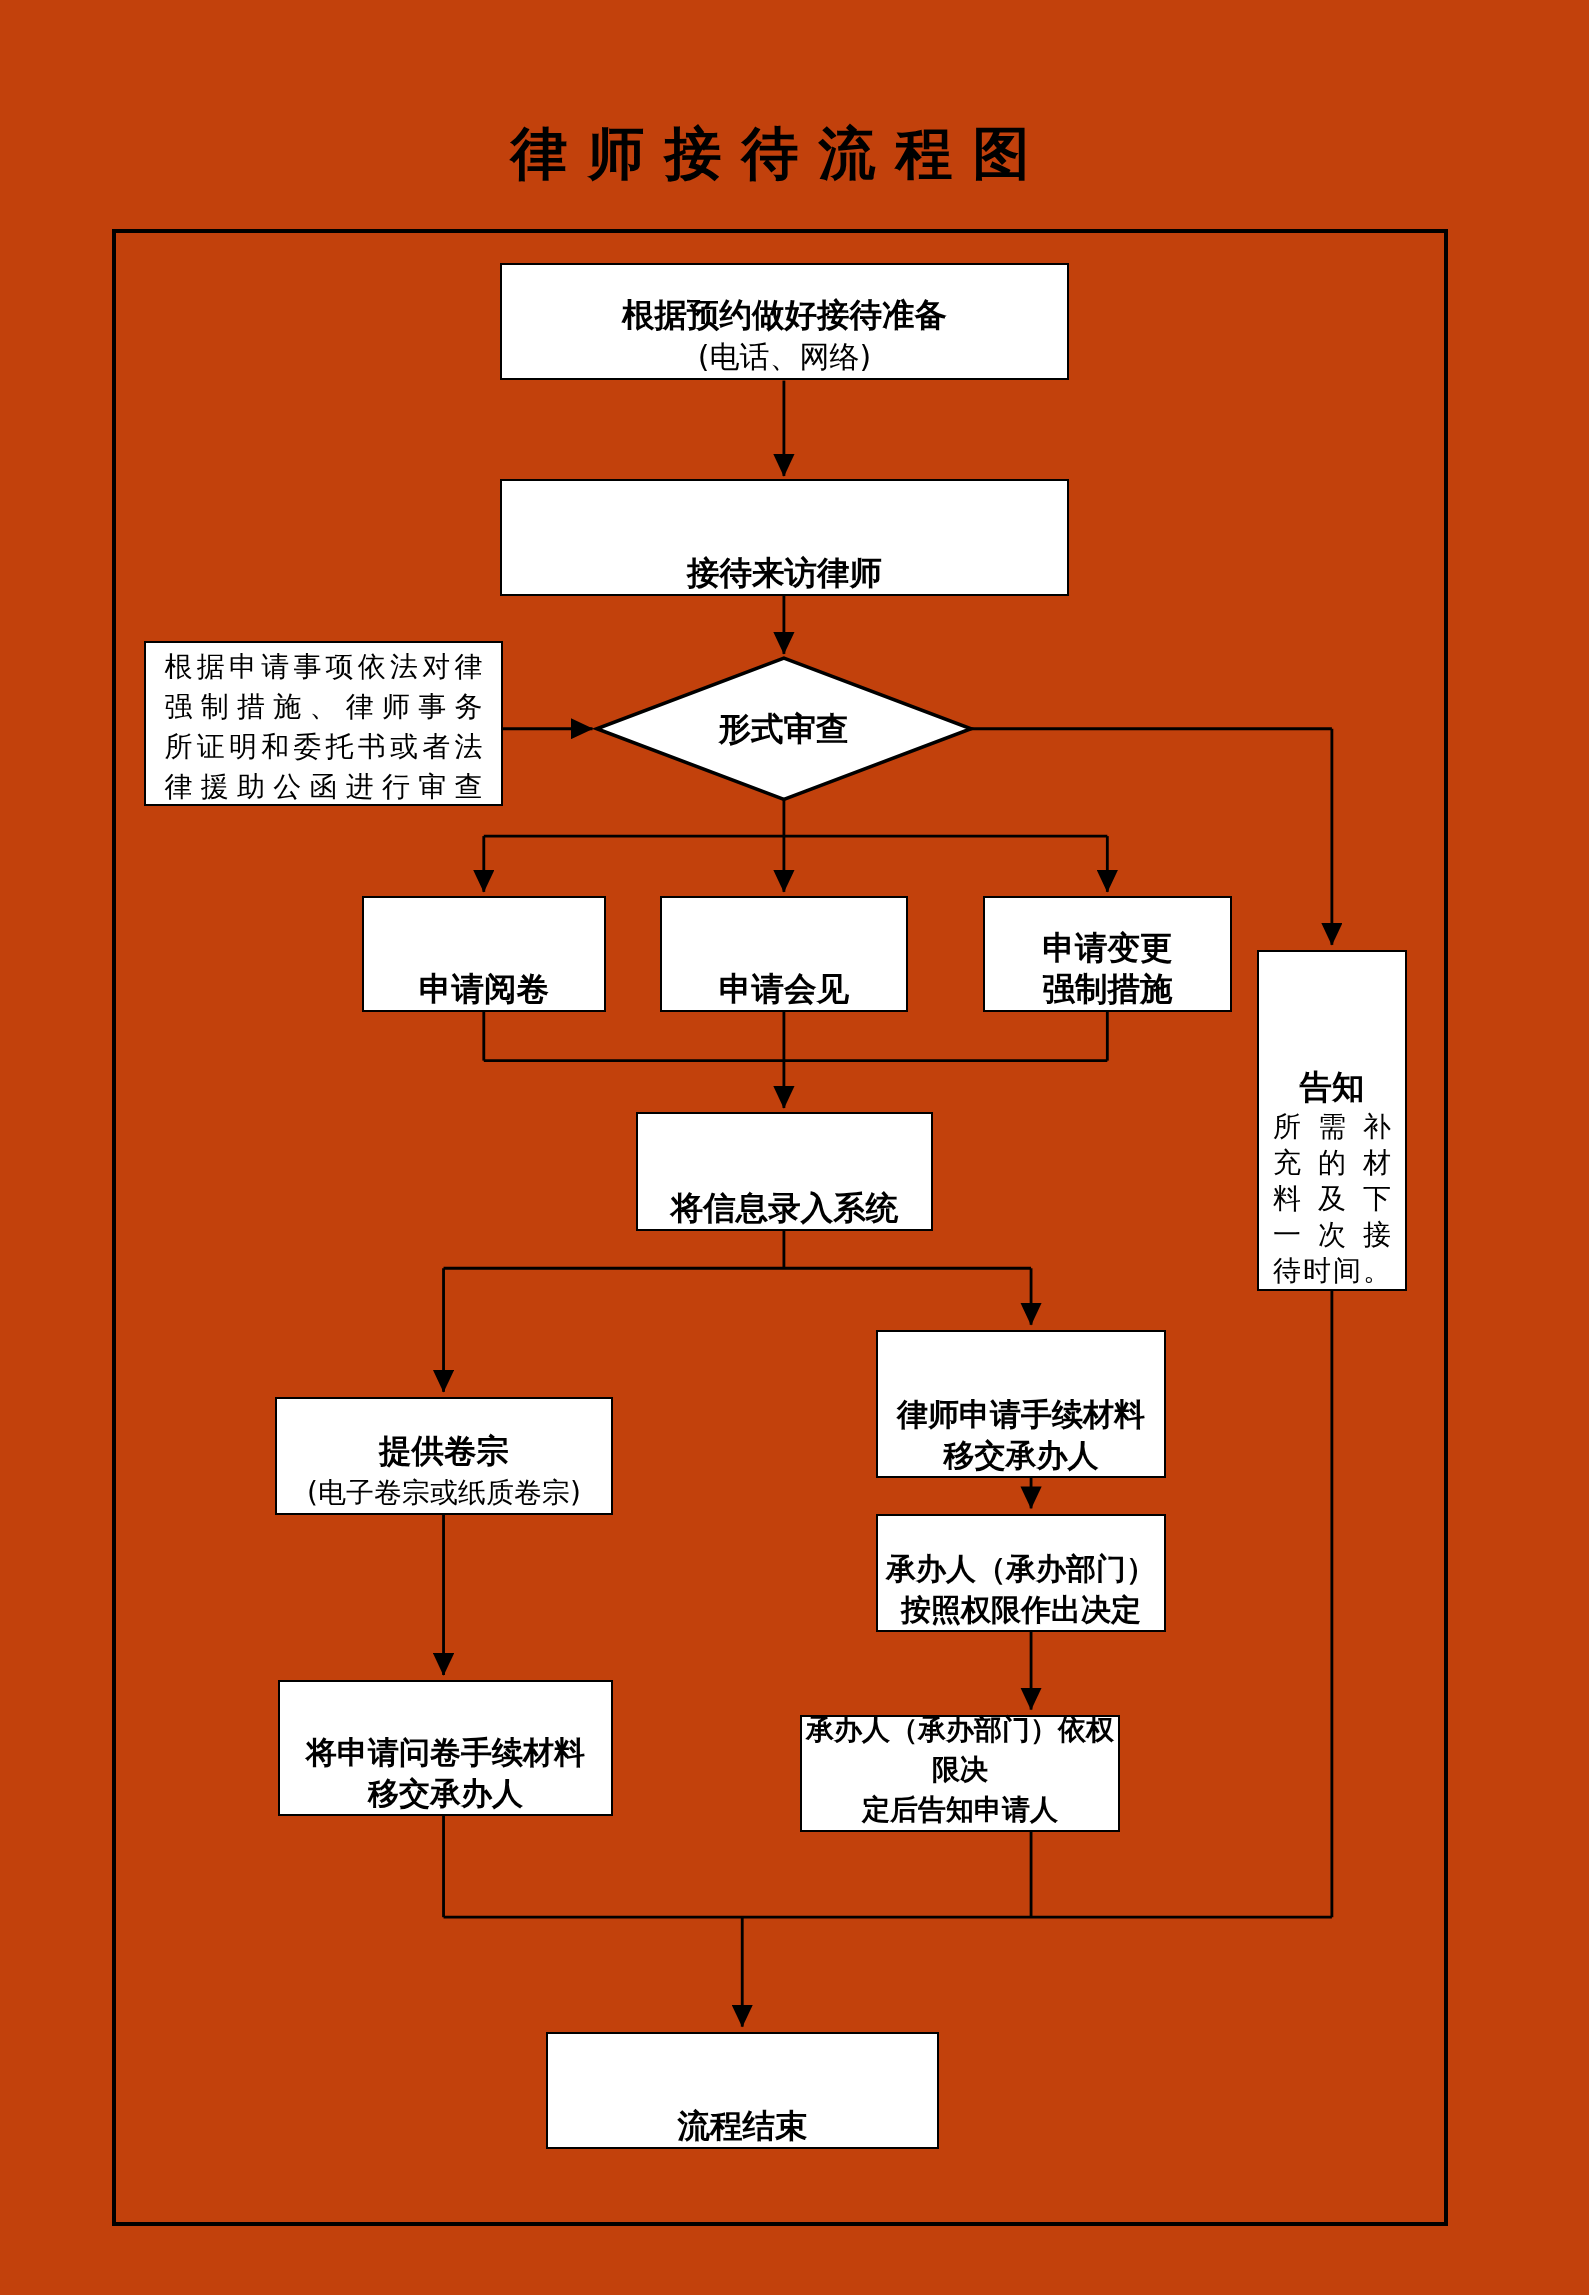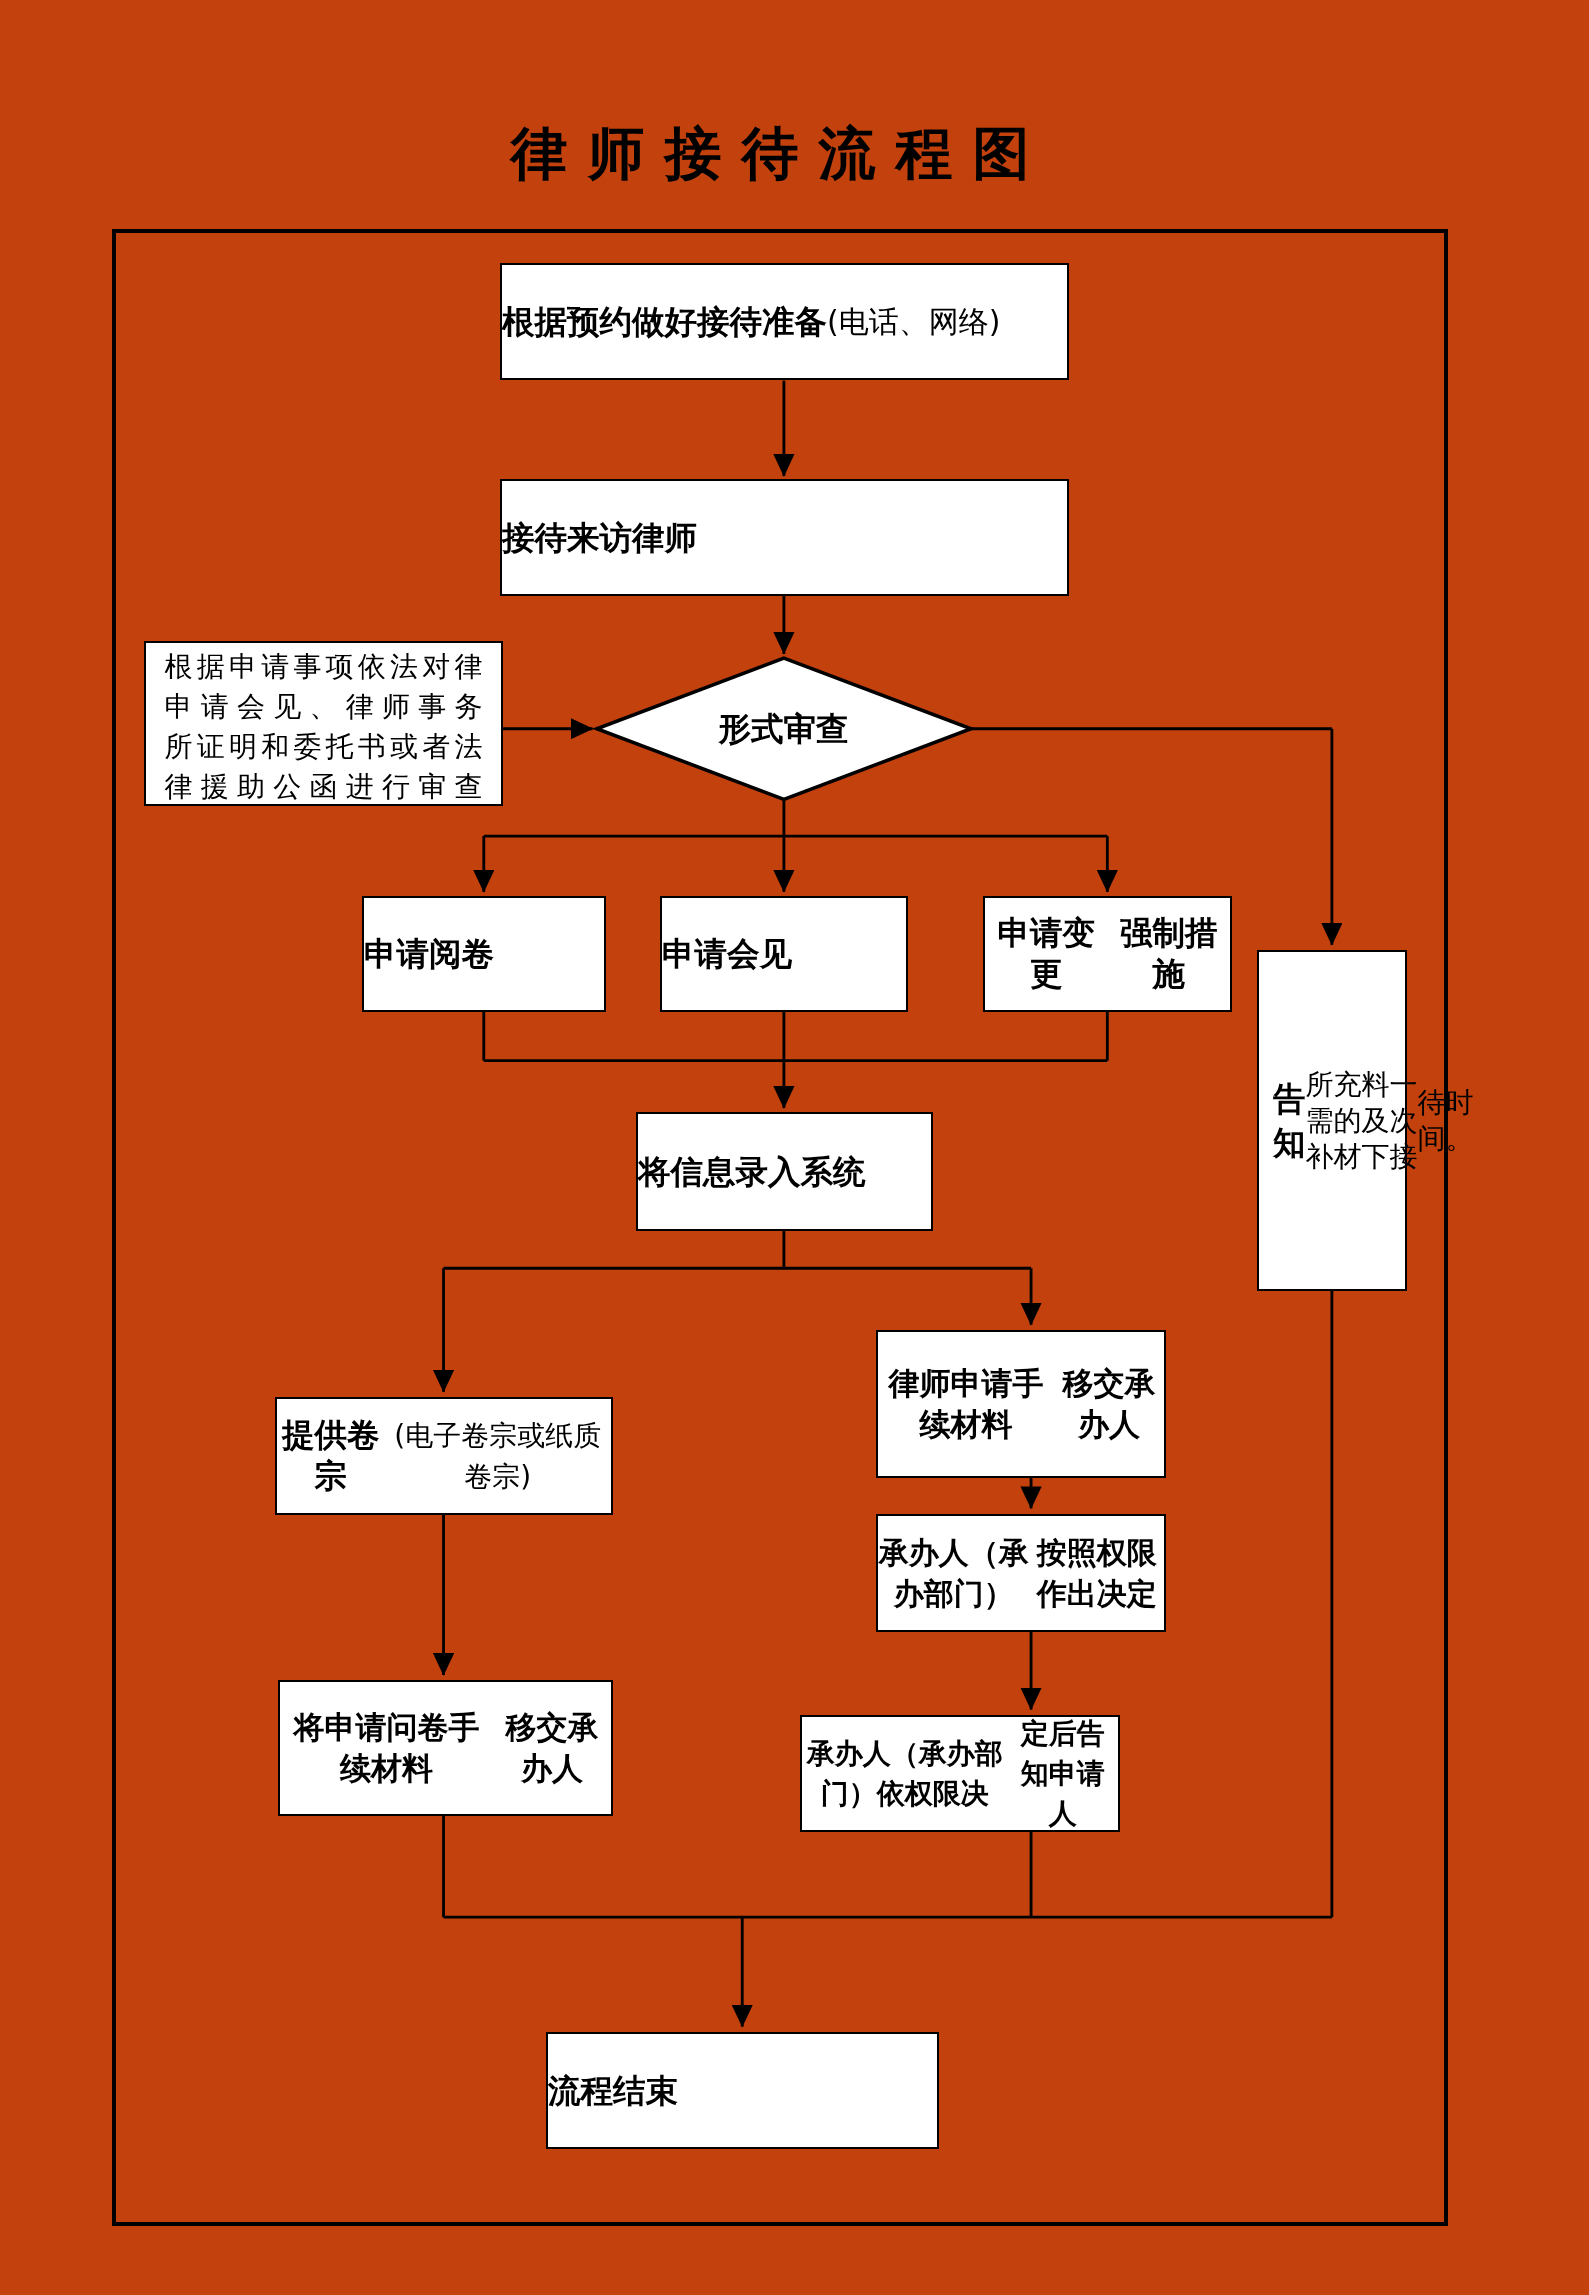--- a/index.html
+++ b/index.html
@@ -4,21 +4,21 @@
 <style>
   html,body{margin:0;padding:0;background:#fff;}
   .canvas{position:relative;width:1589px;height:2295px;background:#c2410c;
           font-family:"DejaVu Sans",sans-serif;color:#000;overflow:hidden;}
   .title{position:absolute;left:112px;top:114px;width:1336px;text-align:center;
          font-size:57px;font-weight:bold;letter-spacing:20px;line-height:78px;}
   .frame{position:absolute;left:112px;top:229px;width:1336px;height:1997px;
          border:4.2px solid #000;box-sizing:border-box;}
   svg.wires{position:absolute;left:0;top:0;z-index:1;}
   .node{position:absolute;background:#fff;border:2.8px solid #000;box-sizing:border-box;
-        display:flex;flex-direction:row;align-items:center;justify-content:flex-start;
+        display:flex;flex-direction:column;align-items:center;justify-content:flex-end;
         text-align:center;font-weight:bold;font-size:32.5px;line-height:42px;z-index:2;}
   .sub{font-weight:normal;font-size:30px;}
   .note{position:absolute;background:#fff;border:2.8px solid #000;box-sizing:border-box;
         font-weight:normal;font-size:28px;line-height:40px;padding:4.2px 18.4px 0 18.4px;z-index:2;}
   .note-line{text-align:justify;text-align-last:justify;}
   .freelabel{position:absolute;font-size:31px;font-weight:normal;z-index:2;line-height:35px;}
   .diamond-label{position:absolute;left:667px;top:708px;width:233px;text-align:center;
         font-size:32.5px;font-weight:bold;z-index:2;}
   .notify-box{padding:0 14px;}
   .notify-title{font-size:32.5px;font-weight:bold;line-height:44px;}
@@ -84,21 +84,21 @@
     <span>根据预约做好接待准备</span>
     <span class="sub">(电话、网络)</span>
   </div>
 
   <div class="node" style="left:500px;top:479px;width:569px;height:117px;">
     <span>接待来访律师</span>
   </div>
 
   <div class="note" style="left:144px;top:641px;width:359px;height:165px;">
     <div class="note-line">根据申请事项依法对律</div>
-    <div class="note-line">申请会见、律师事务</div>
+    <div class="note-line">强制措施、律师事务</div>
     <div class="note-line">所证明和委托书或者法</div>
     <div class="note-line">律援助公函进行审查</div>
   </div>
 
   <div class="diamond-label">形式审查</div>
 
   <div class="freelabel" style="left:797px;top:807px;"></div>
   <div class="freelabel" style="left:1070px;top:679px;"></div>
 
   <div class="node" style="left:362px;top:896px;width:244px;height:116px;">

